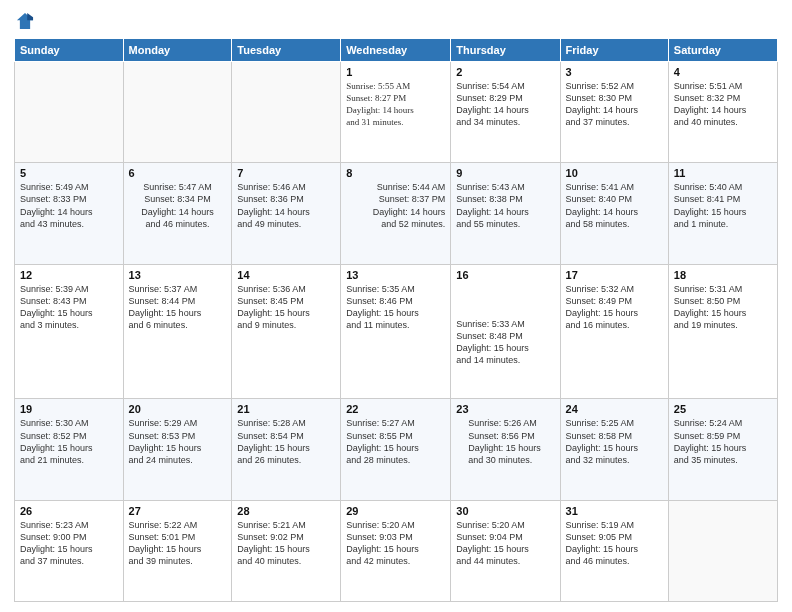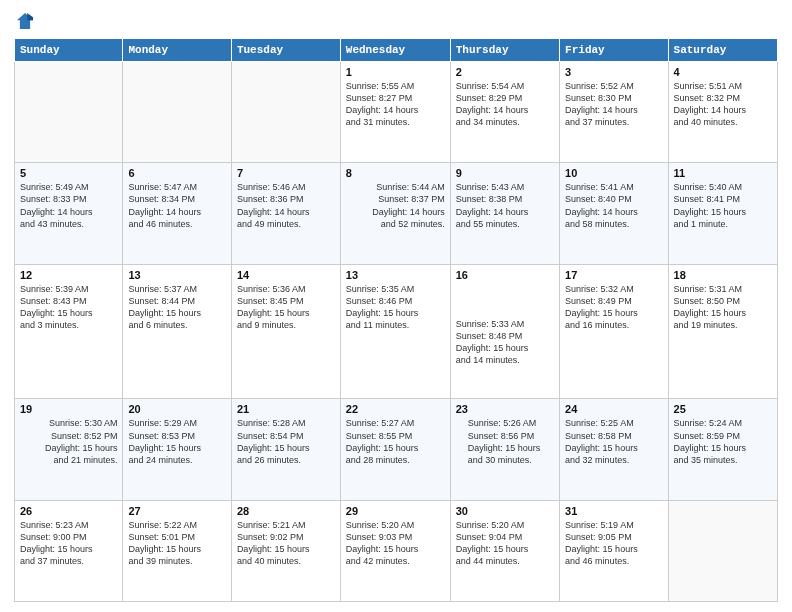--- a/index.html
+++ b/index.html
@@ -59,21 +59,20 @@
       font-size: 9.5px;
     }
     .calendar th {
       background: #2e75b6;
       color: #fff;
       text-align: left;
       padding: 5px 5px;
       font-size: 11px;
       font-weight: bold;
       border: 1px solid #fff;
-      font-family: Liberation Mono, monospace;
     }
     .calendar td {
       border: 1px solid #ccc;
       vertical-align: top;
       padding: 4px 5px;
       width: 113px;
       height: 80px;
       background: #fff;
     }
     .calendar tr:nth-child(even) td {
@@ -127,21 +126,21 @@
           <th>Saturday</th>
         </tr>
     </thead>
     <tbody id="calendar-body">
     <tr>
           <td class="empty-cell"></td>
           <td class="empty-cell"></td>
           <td class="empty-cell"></td>
           <td>
             <div class="day-num">1</div>
-            <div class="day-info" style="white-space: pre-line;">Sunrise: 5:55 AM
+            <div class="day-info" style="white-space: pre-line; font-family: Liberation Serif, serif;">Sunrise: 5:55 AM
 Sunset: 8:27 PM
 Daylight: 14 hours
 and 31 minutes.</div>
           </td>
           <td>
             <div class="day-num">2</div>
             <div class="day-info" style="white-space: pre-line;">Sunrise: 5:54 AM
 Sunset: 8:29 PM
 Daylight: 14 hours
 and 34 minutes.</div>
@@ -164,21 +163,21 @@
         <tr>
           <td>
             <div class="day-num">5</div>
             <div class="day-info" style="white-space: pre-line;">Sunrise: 5:49 AM
 Sunset: 8:33 PM
 Daylight: 14 hours
 and 43 minutes.</div>
           </td>
           <td>
             <div class="day-num">6</div>
-            <div class="day-info" style="white-space: pre-line;">Sunrise: 5:47 AM
+            <div class="day-info" style="white-space: pre-line; text-align: center;">Sunrise: 5:47 AM
 Sunset: 8:34 PM
 Daylight: 14 hours
 and 46 minutes.</div>
           </td>
           <td>
             <div class="day-num">7</div>
             <div class="day-info" style="white-space: pre-line;">Sunrise: 5:46 AM
 Sunset: 8:36 PM
 Daylight: 14 hours
 and 49 minutes.</div>
@@ -259,21 +258,21 @@
             <div class="day-num">18</div>
             <div class="day-info" style="white-space: pre-line;">Sunrise: 5:31 AM
 Sunset: 8:50 PM
 Daylight: 15 hours
 and 19 minutes.</div>
           </td>
         </tr>
         <tr>
           <td>
             <div class="day-num">19</div>
-            <div class="day-info" style="white-space: pre-line; text-align: right;">Sunrise: 5:30 AM
+            <div class="day-info" style="white-space: pre-line;">Sunrise: 5:30 AM
 Sunset: 8:52 PM
 Daylight: 15 hours
 and 21 minutes.</div>
           </td>
           <td>
             <div class="day-num">20</div>
             <div class="day-info" style="white-space: pre-line;">Sunrise: 5:29 AM
 Sunset: 8:53 PM
 Daylight: 15 hours
 and 24 minutes.</div>

